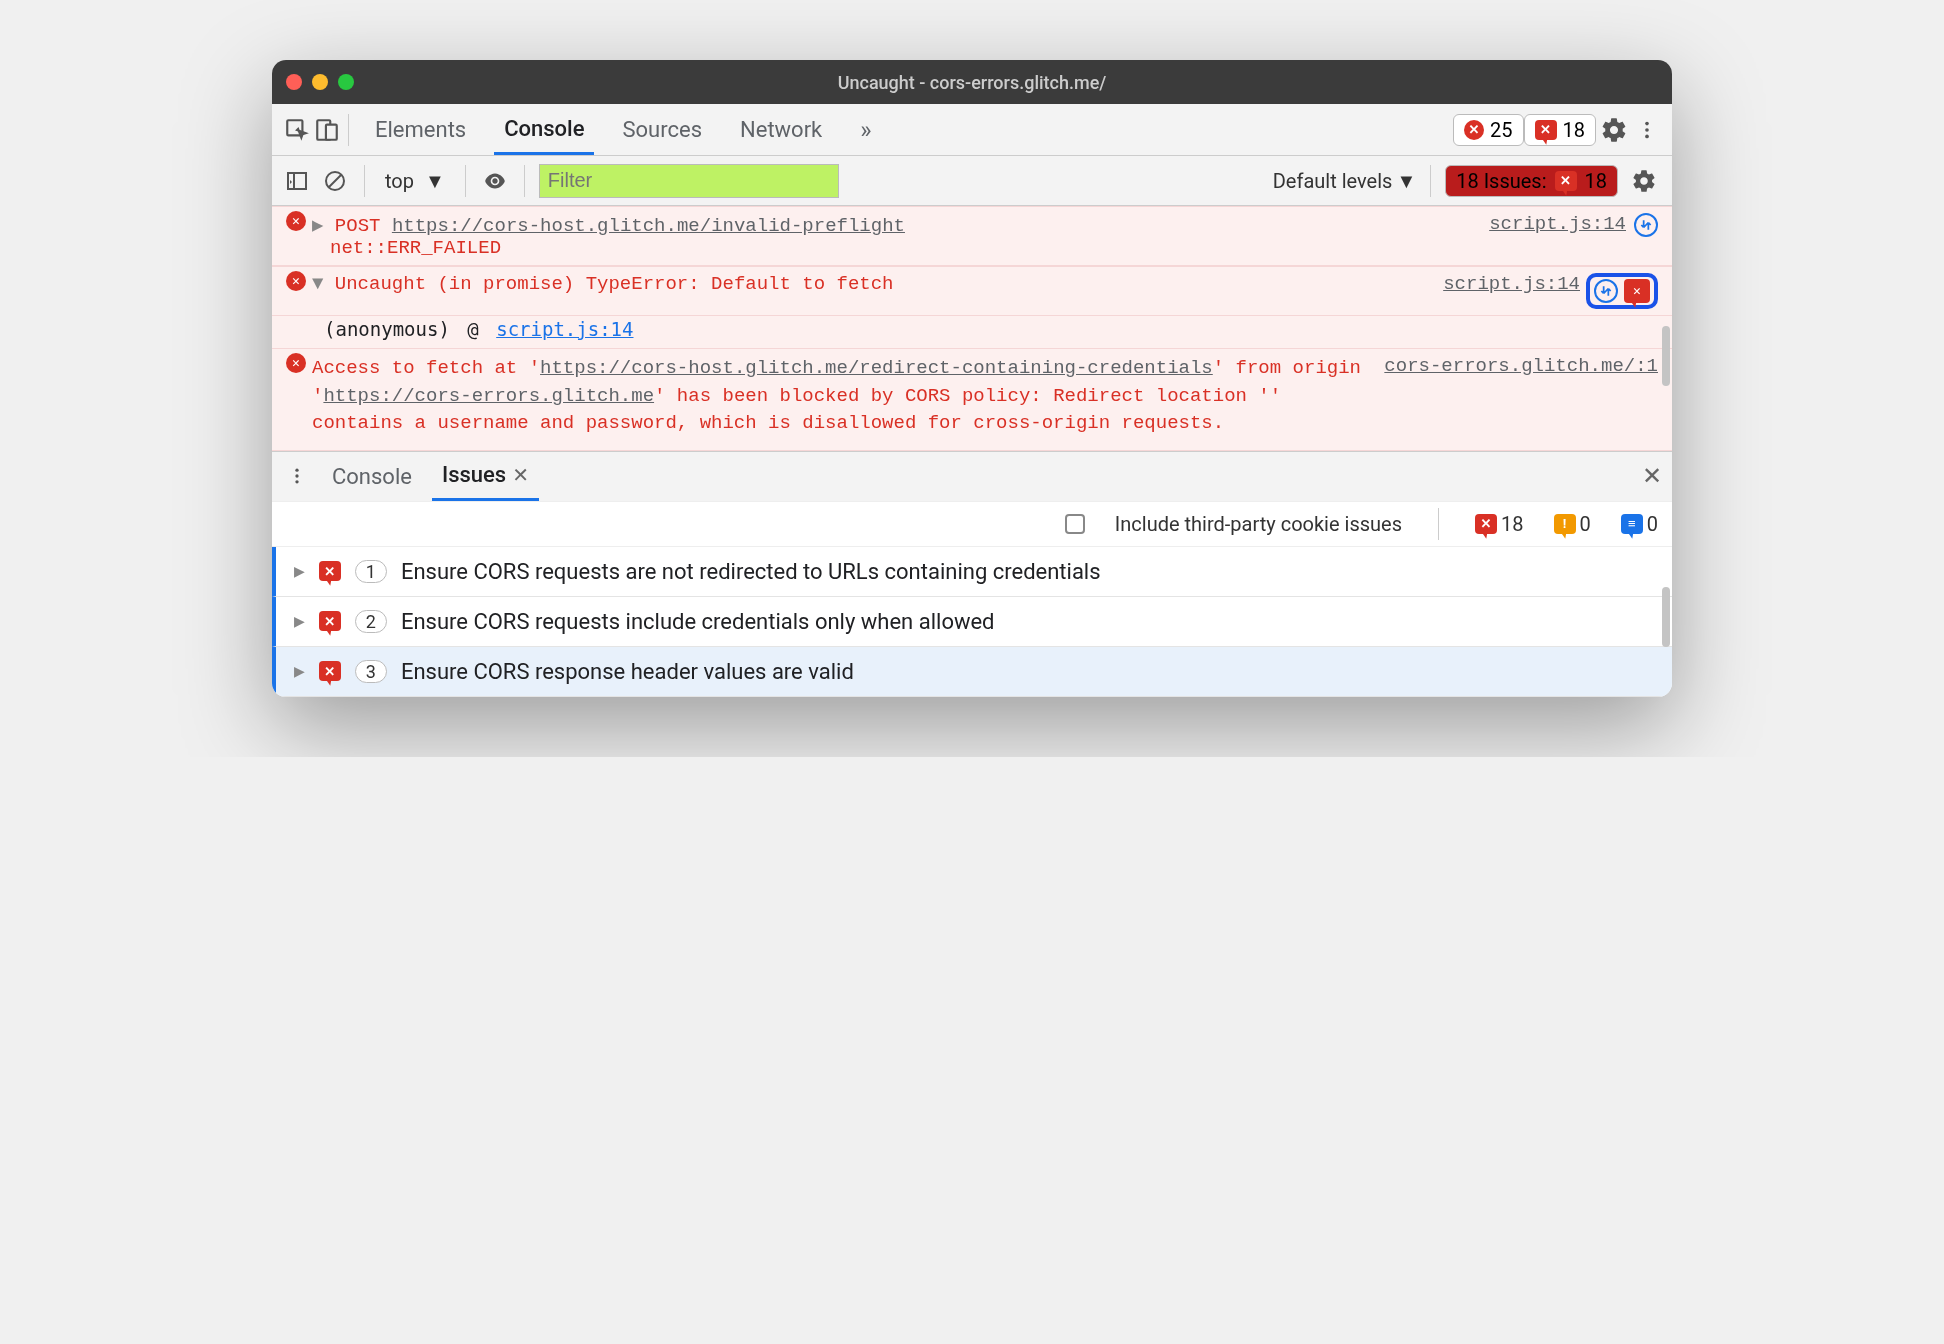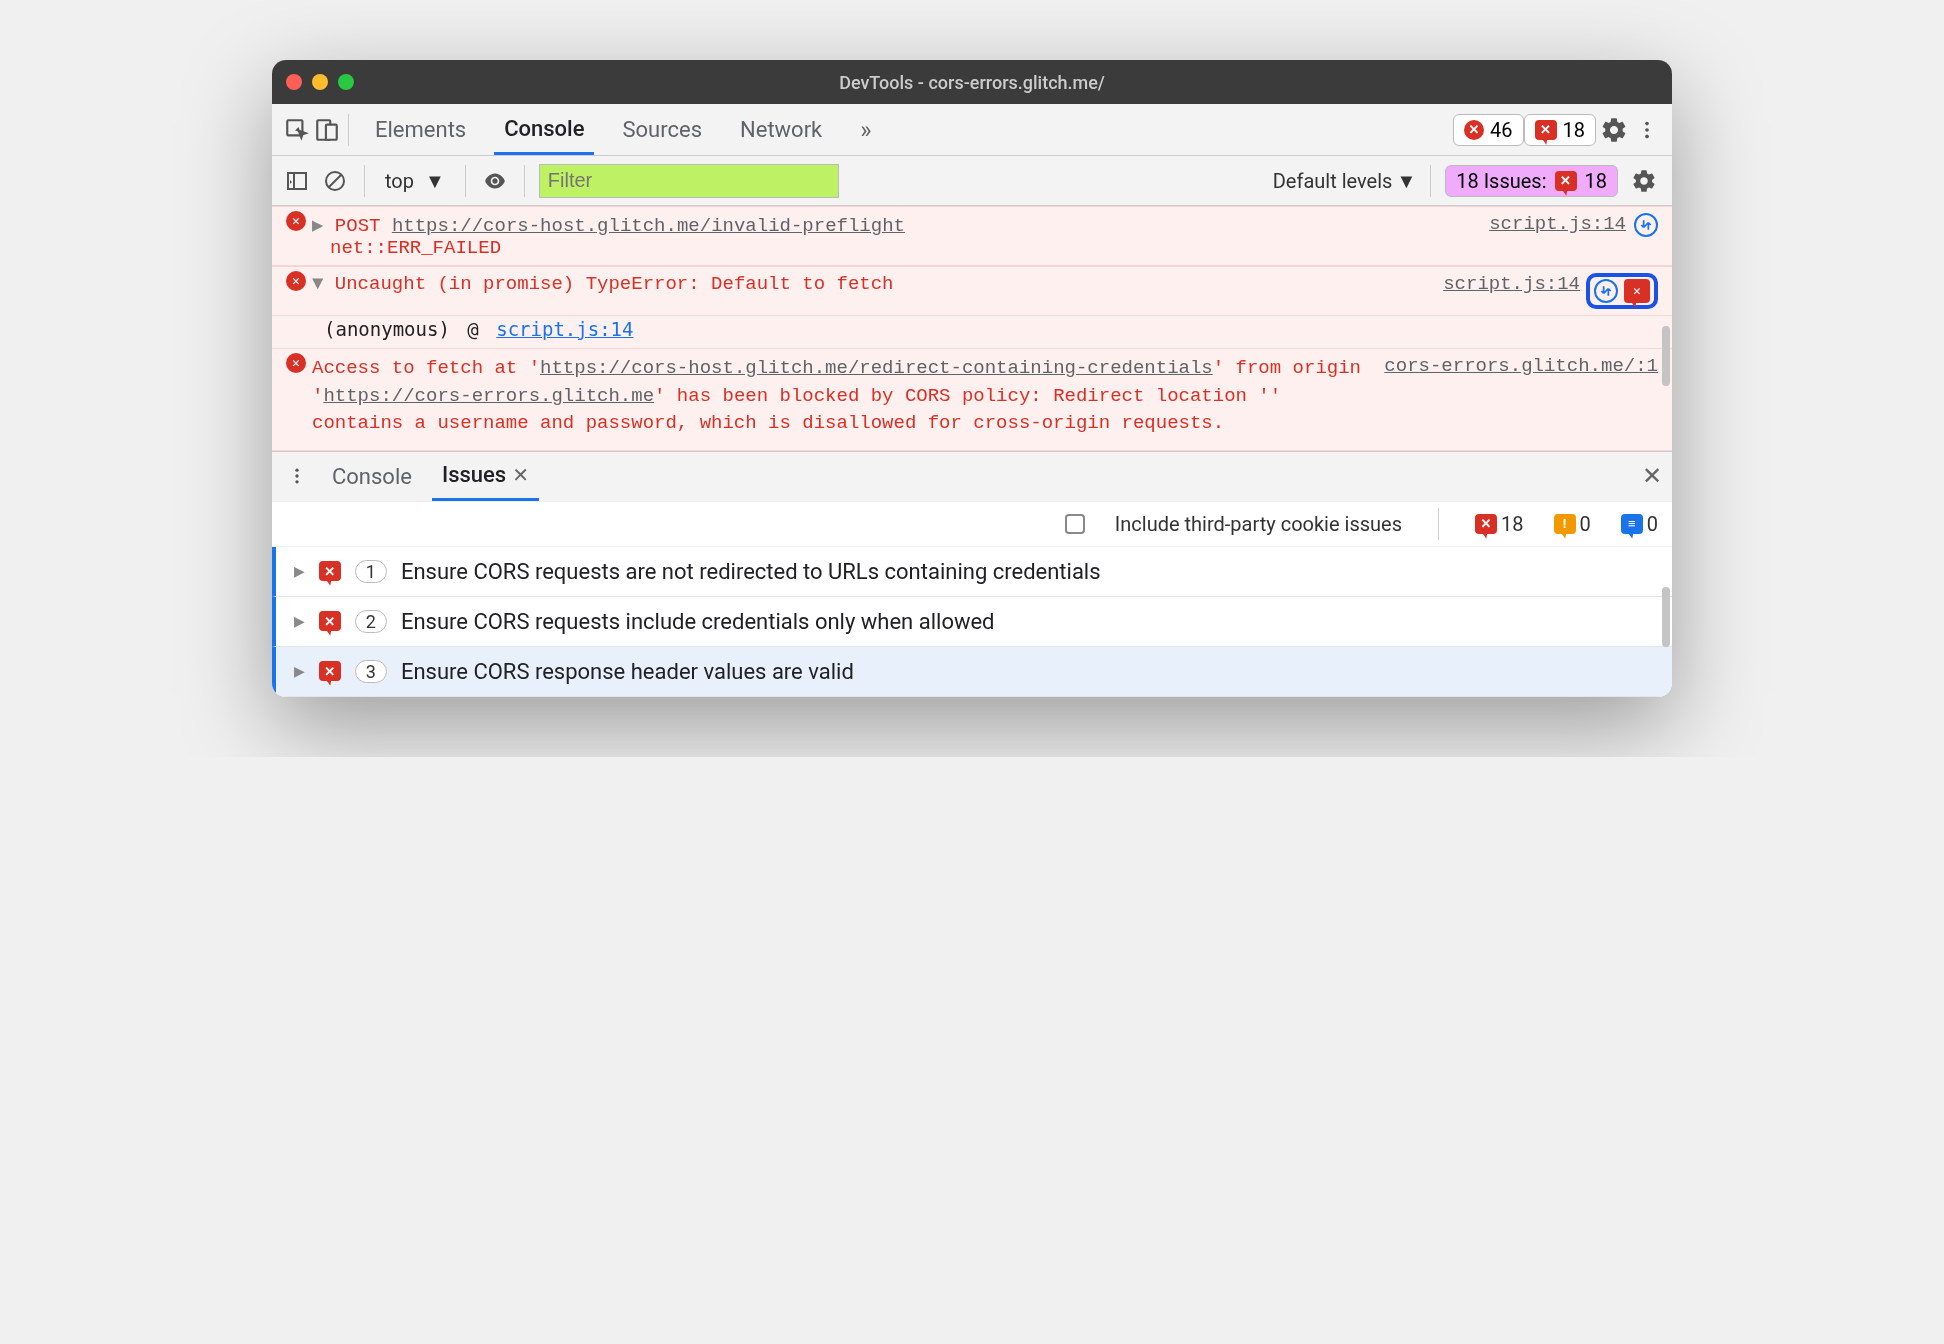--- a/index.html
+++ b/index.html
@@ -76,21 +76,21 @@
     background: #f3f3f3; padding: 0 10px; gap: 8px;
   }
   .context-select { font-size: 20px; color:#333; padding: 2px 6px; display:flex; align-items:center; gap:11px; cursor:pointer; }
   .filter-input {
     border: 1px solid #bbb; background:#bef264;
     height: 34px; width: 300px; padding: 0 8px;
     font-size: 20px; color:#5f6368;
   }
   .levels { font-size: 20px; color:#333; display:flex; align-items:center; gap:4px; cursor:pointer; }
   .issues-pill {
-    border:1px solid #bbb; border-radius:6px; background:#f0abfc;
+    border:1px solid #bbb; border-radius:6px; background:#b91c1c;
     padding:3px 10px; font-size:20px; display:flex; align-items:center; gap:8px; cursor:pointer;
   }
   .console-body {
     font-family: Menlo, Monaco, "Courier New", monospace;
     font-size: 19px;
   }
   .log-row {
     background: #fdf0ef;
     border-top: 1px solid #f5d6d6;
     border-bottom: 1px solid #f5d6d6;
@@ -149,21 +149,21 @@
 <body>
 
 <div class="window">
 
   <div class="titlebar">
     <div class="traffic-lights">
       <div class="tl red"></div>
       <div class="tl yellow"></div>
       <div class="tl green"></div>
     </div>
-    <div class="title-text">DevTools - cors-errors.glitch.me/</div>
+    <div class="title-text">Uncaught - cors-errors.glitch.me/</div>
   </div>
 
   <div class="main-toolbar">
     <span class="tb-icon">
       <svg width="26" height="26" viewBox="0 0 24 24" fill="none" stroke="#555" stroke-width="2">
           <rect x="3" y="3" width="14" height="14" rx="1"></rect>
           <path d="M12 12 l8 3 -3 1 -1 3 -3-8z" fill="#555"></path>
         </svg>
     </span>
     <span class="tb-icon">
@@ -176,21 +176,21 @@
     <div class="tabs">
       <div class="tab">Elements</div>
       <div class="tab active">Console</div>
       <div class="tab">Sources</div>
       <div class="tab">Network</div>
       <div class="tab" style="font-size:24px;">»</div>
     </div>
     <div class="spacer"></div>
     <div class="pill">
       <span class="err-badge">✕</span>
-      <span>46</span>
+      <span>25</span>
     </div>
     <div class="pill">
       <span class="err-speech">✕</span>
       <span>18</span>
     </div>
     <span class="tb-icon" style="width:36px">
       <svg width="28" height="28" viewBox="0 0 24 24" fill="#555">
           <path d="M19.4 13c.04-.33.07-.66.07-1s-.03-.67-.07-1l2.11-1.65c.19-.15.24-.42.12-.64l-2-3.46c-.12-.22-.39-.3-.61-.22l-2.49 1c-.52-.4-1.08-.73-1.69-.98l-.38-2.65C14.42 2.18 14.22 2 13.98 2h-4c-.24 0-.44.18-.47.4l-.38 2.65c-.61.25-1.17.59-1.69.98l-2.49-1c-.23-.09-.49 0-.61.22l-2 3.46c-.13.22-.07.49.12.64L4.57 11c-.04.33-.07.66-.07 1s.03.67.07 1l-2.11 1.65c-.19.15-.24.42-.12.64l2 3.46c.12.22.39.3.61.22l2.49-1c.52.4 1.08.73 1.69.98l.38 2.65c.03.22.23.4.47.4h4c.24 0 .44-.18.47-.4l.38-2.65c.61-.25 1.17-.59 1.69-.98l2.49 1c.23.09.49 0 .61-.22l2-3.46c.12-.22.07-.49-.12-.64L19.4 13zM12 15.5c-1.93 0-3.5-1.57-3.5-3.5s1.57-3.5 3.5-3.5 3.5 1.57 3.5 3.5-1.57 3.5-3.5 3.5z"></path>
         </svg>
     </span>

